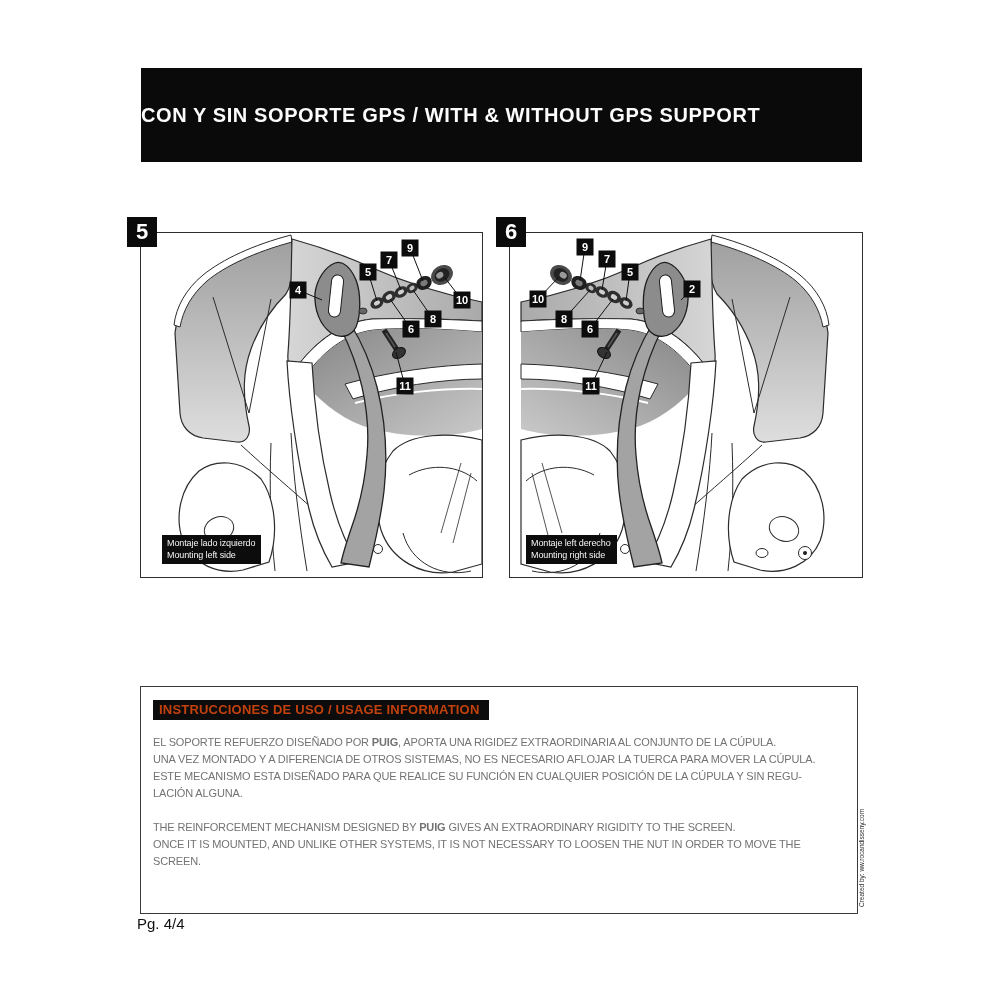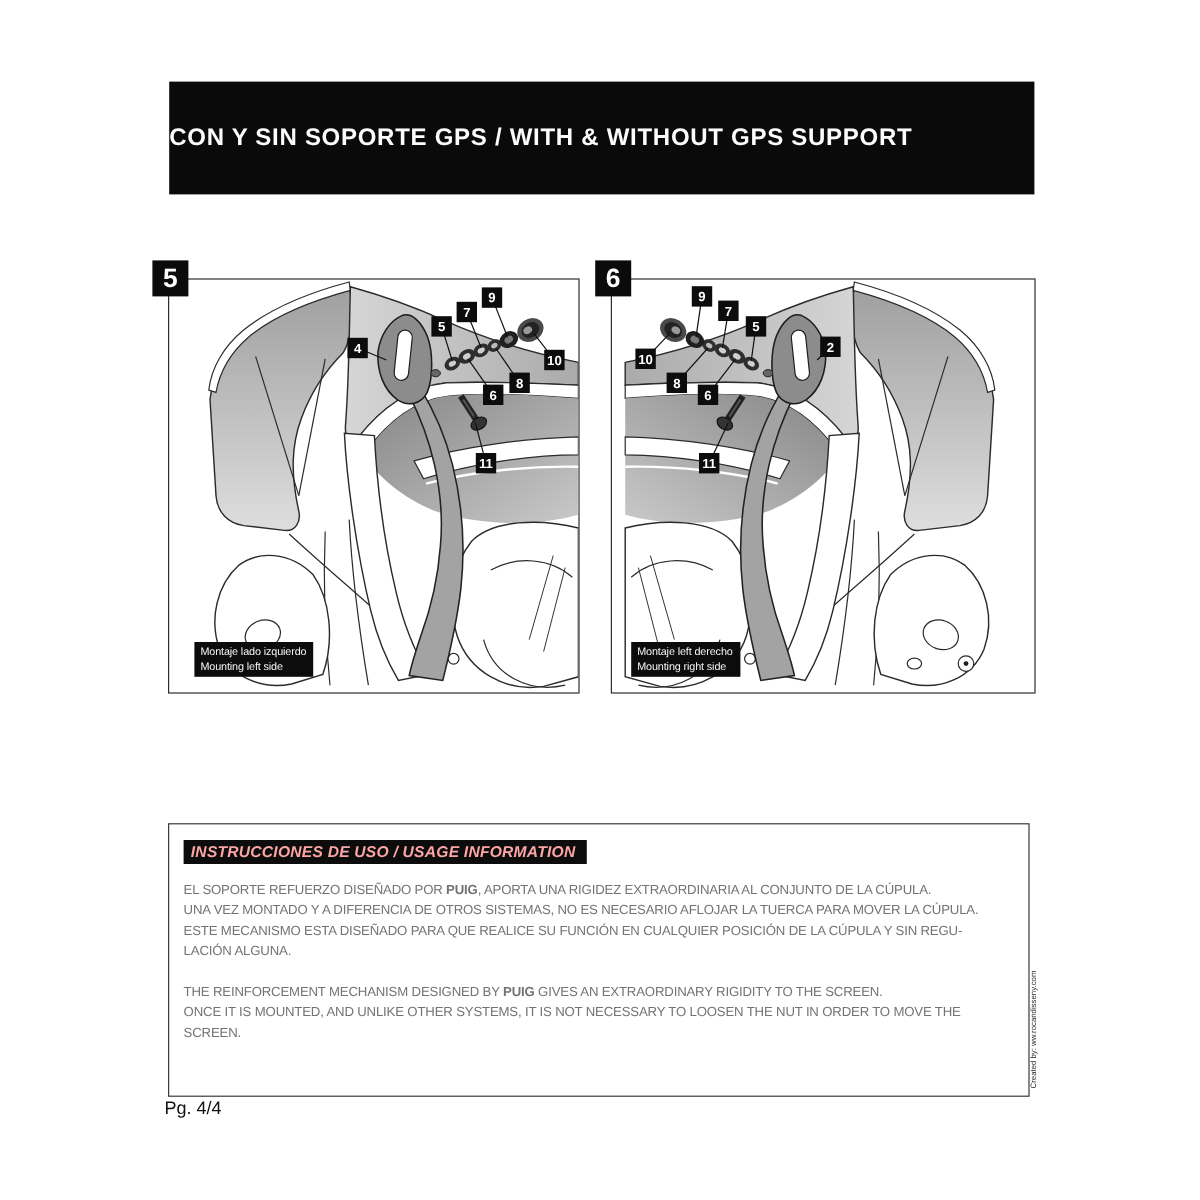--- a/index.html
+++ b/index.html
@@ -35,22 +35,22 @@
     z-index:2;
   }
   .panel-5 .caption{left:2px;margin-left:19px;}
   .panel-6 .caption{left:16px;}
   
   .info-box{
     position:absolute;left:140px;top:686px;width:716px;height:226px;
     border:1px solid #3a3a3a;background:#ffffff;
   }
   .info-heading{
-    position:absolute;left:12px;top:13px;background:#0c0c0c;color:#fca5a5;
-    font-size:13px;font-weight:bold;letter-spacing:.2px;padding:2px 9px 3px 6px;white-space:nowrap;font-style:italic;
+    position:absolute;left:12px;top:13px;background:#0c0c0c;color:#c2410c;
+    font-size:13px;font-weight:bold;letter-spacing:.2px;padding:2px 9px 3px 6px;white-space:nowrap;
   }
   .para{position:absolute;left:12px;color:#737373;}
   .para-es{top:47px;}
   .para-en{top:132px;}
   .para .text-line{
     font-size:11px;line-height:17px;letter-spacing:-.15px;white-space:nowrap;
   }
   
   .credit{
     position:absolute;left:858px;top:799px;width:13px;height:108px;

